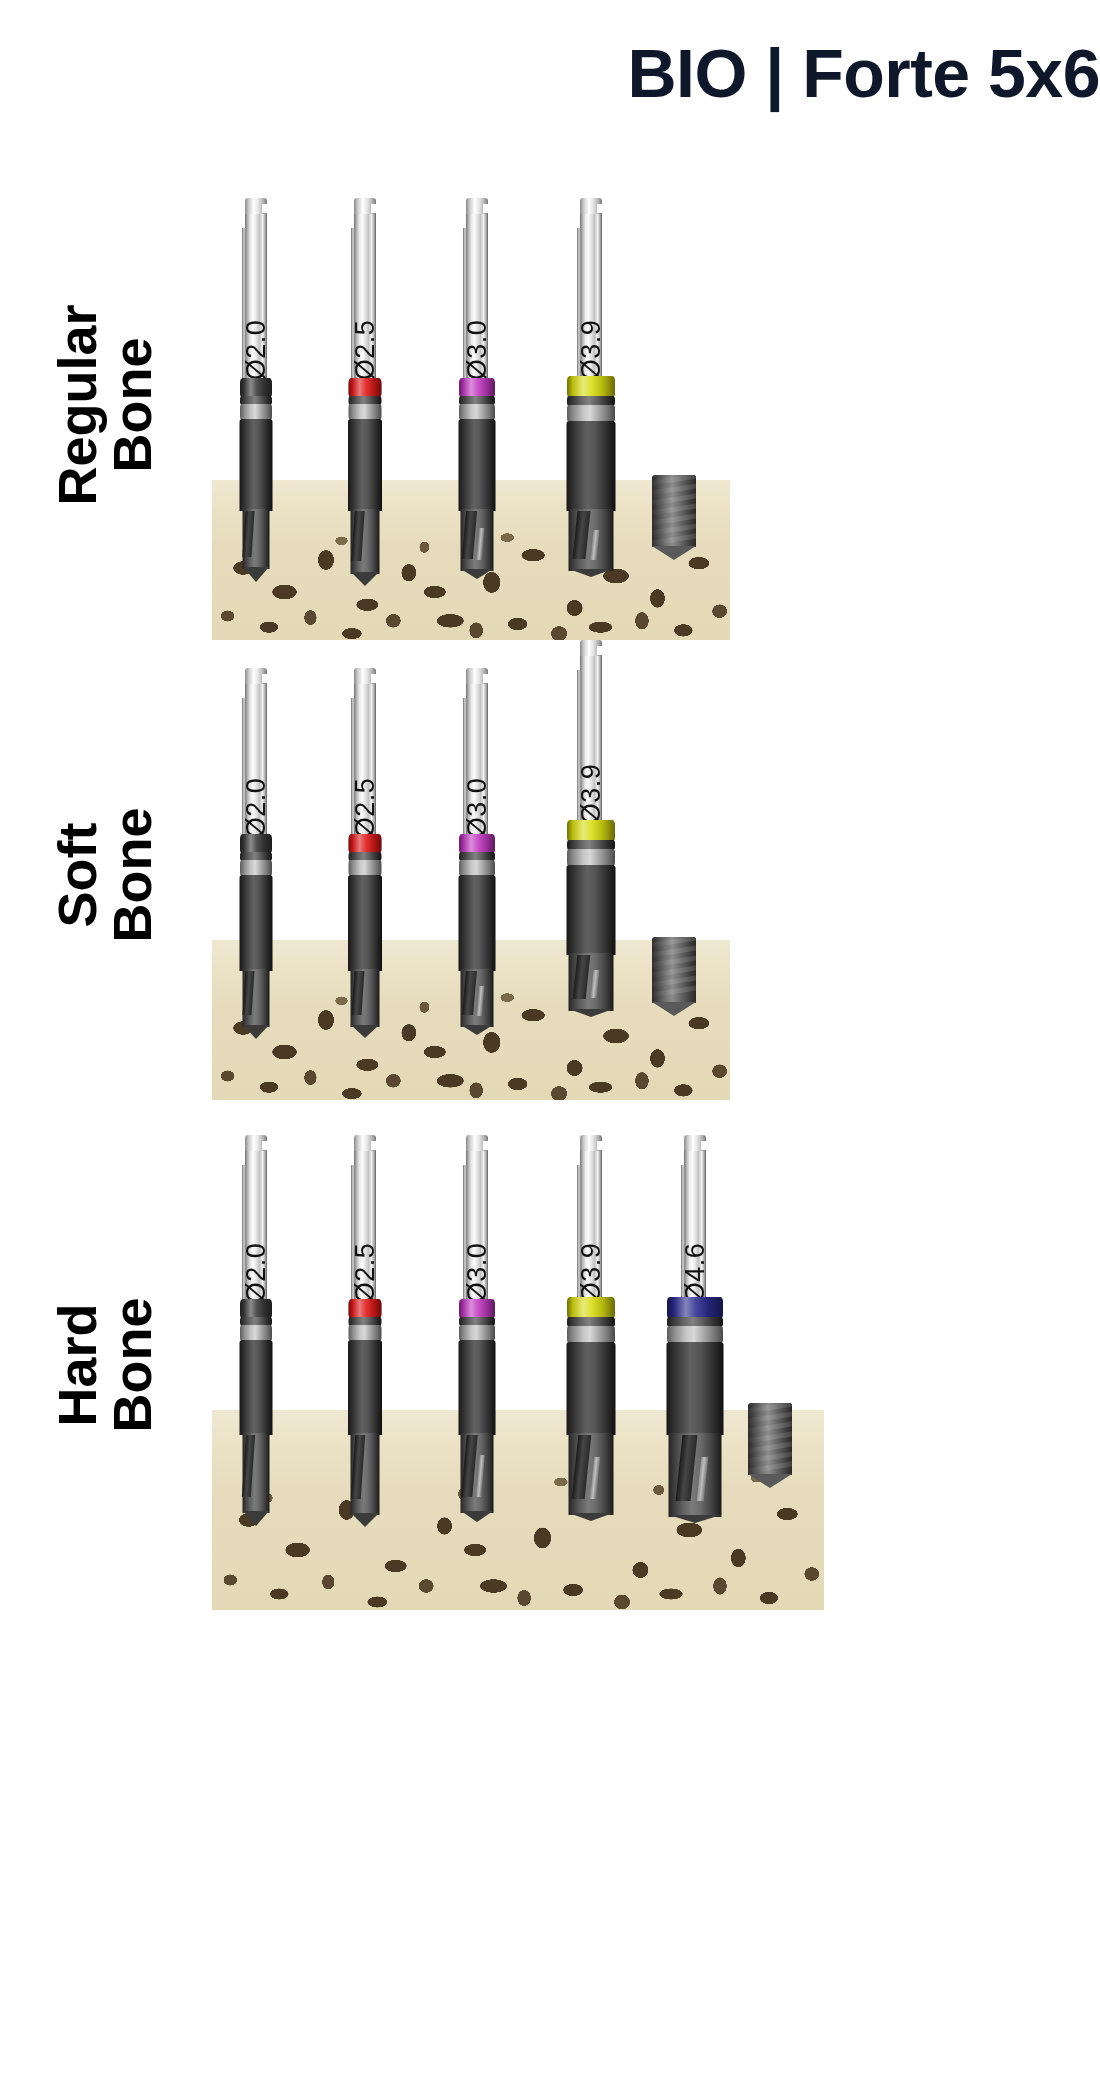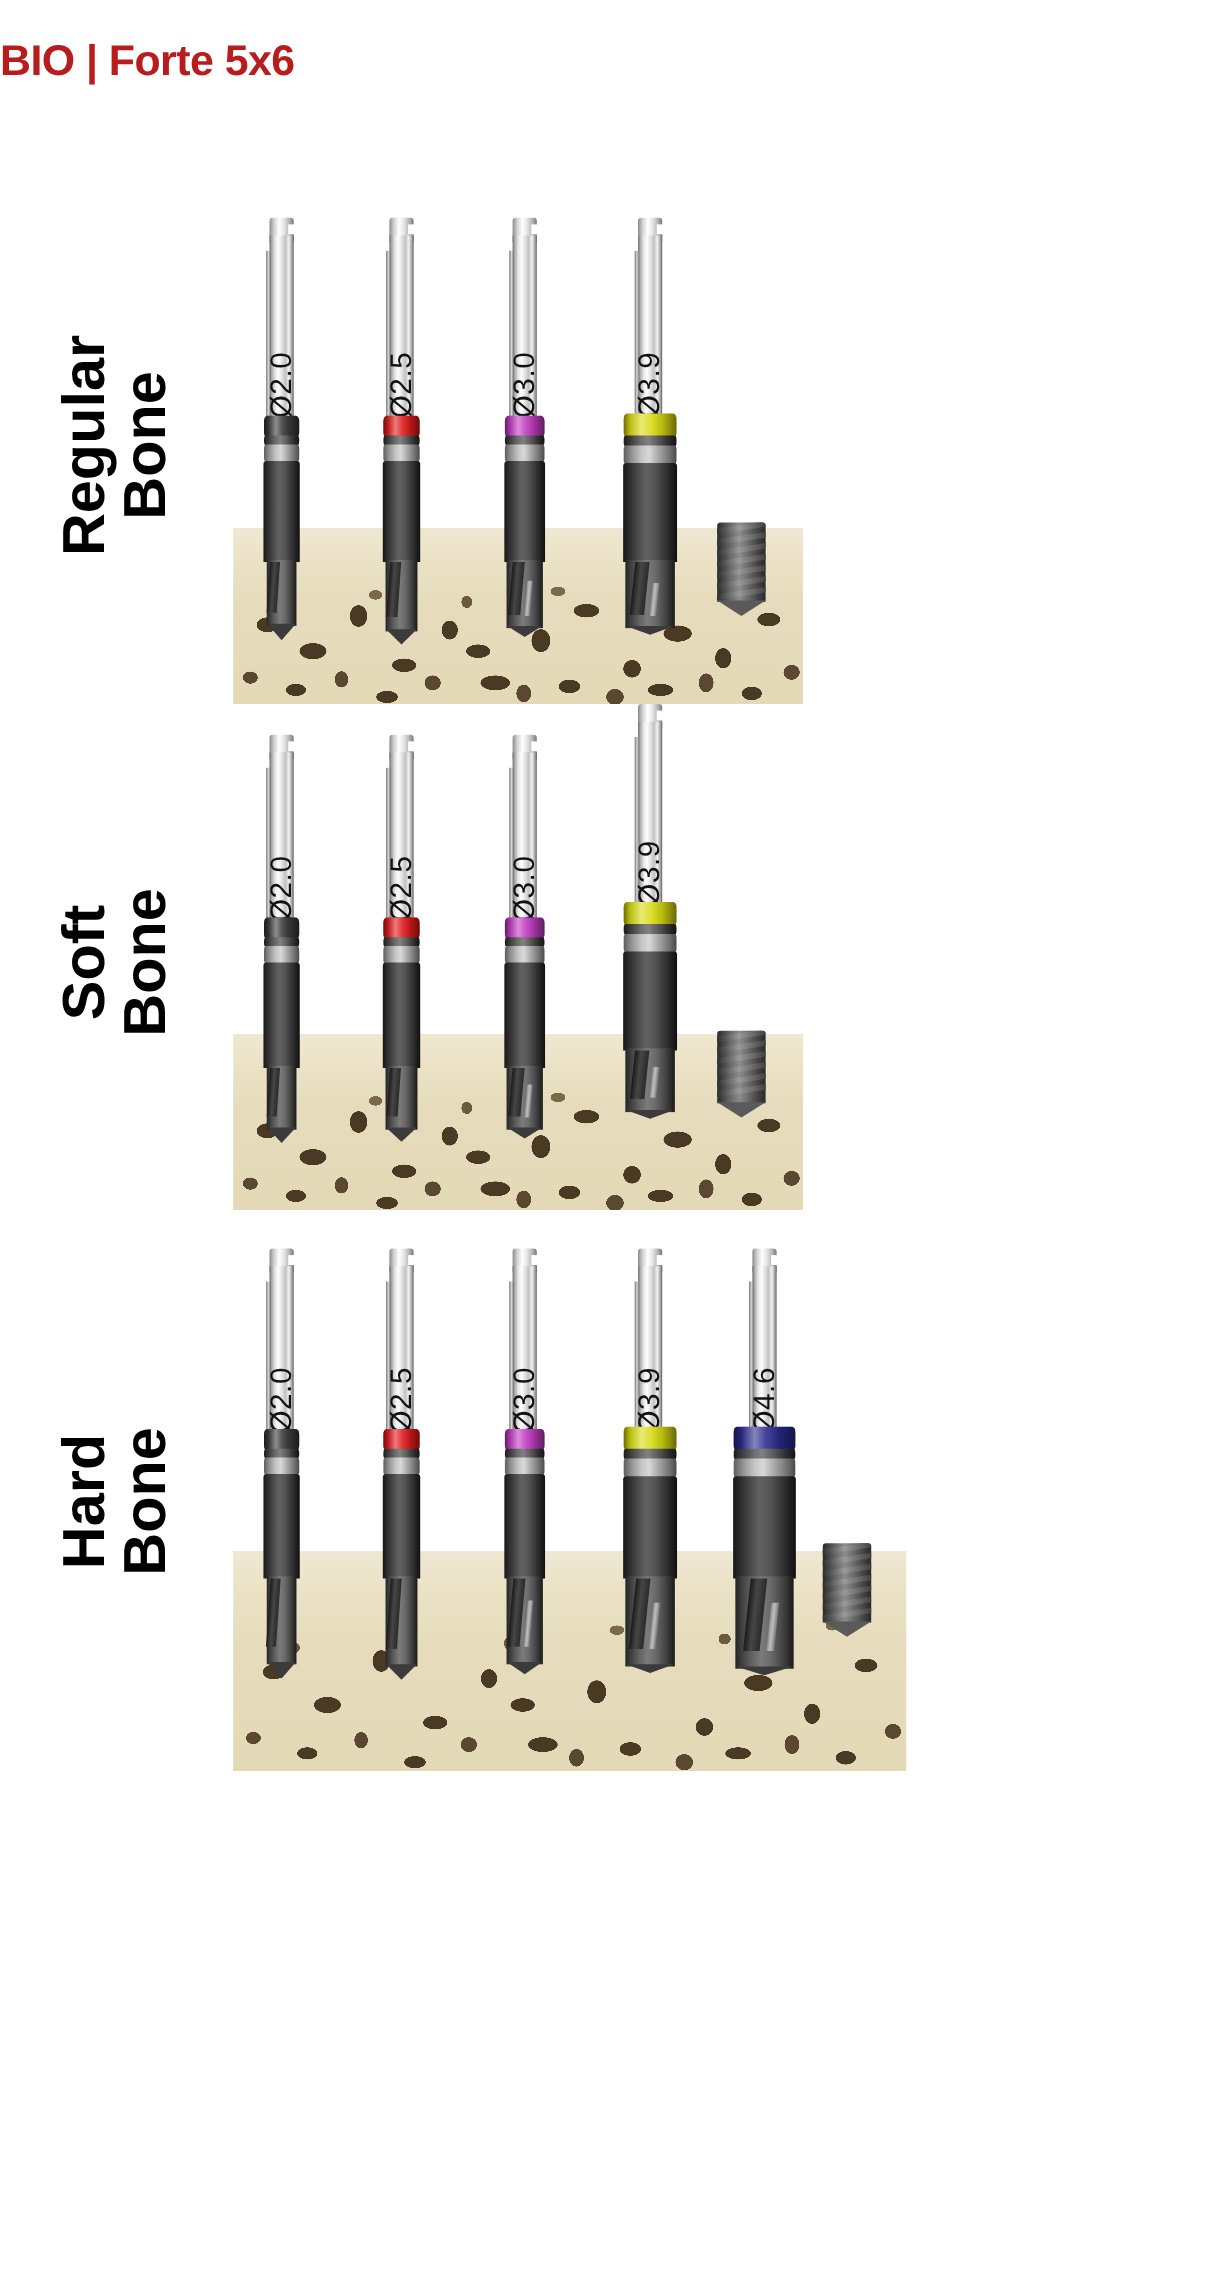--- a/index.html
+++ b/index.html
@@ -14,25 +14,25 @@
     width: 1100px;
     height: 2077px;
     background: #ffffff;
     overflow: hidden;
   }
 
   
   #title {
     position: absolute;
     top: 34px; left: 0; width: 1100px;
-    text-align: left;
-    font-size: 39px;
+    text-align: right;
+    font-size: 68px;
     font-weight: bold;
     letter-spacing: -0.5px;
-    color: #b91c1c;
+    color: #0f172a;
     white-space: nowrap;
   }
 
   
   .row {
     position: absolute;
     left: 0;
     width: 1100px;
   }
 

